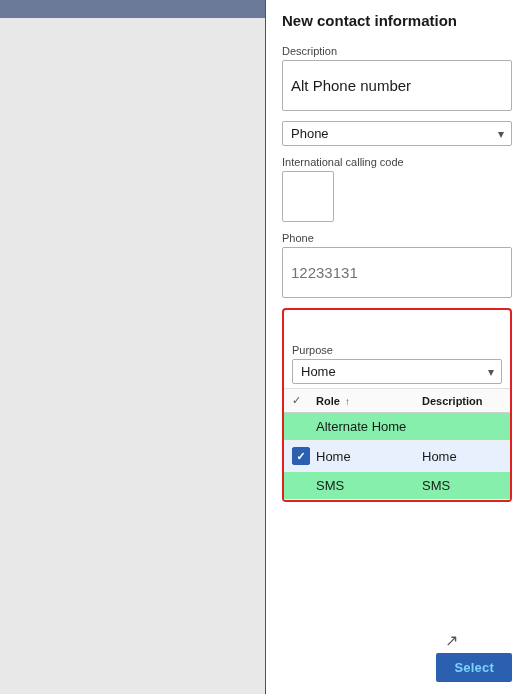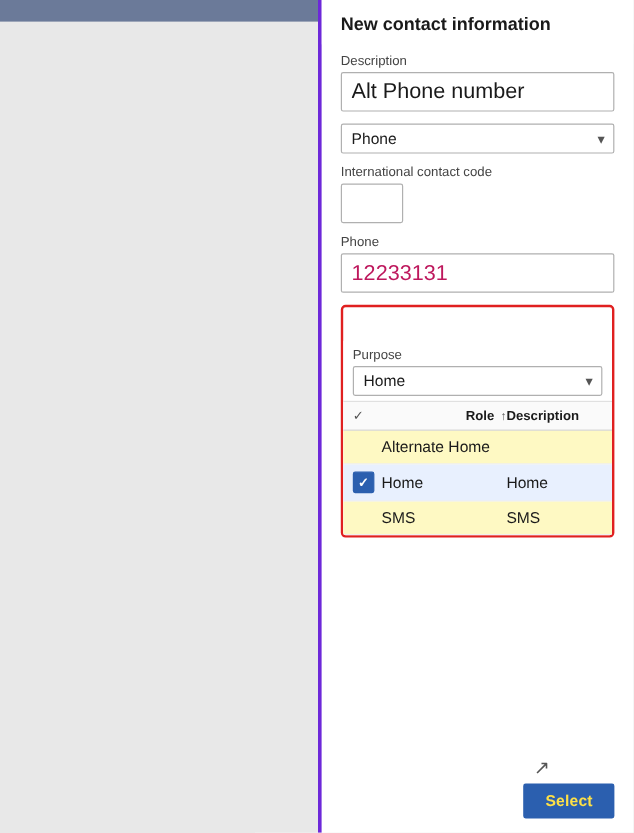--- a/index.html
+++ b/index.html
@@ -33,21 +33,21 @@
       width: 100%;
       height: 18px;
       background: #6b7a99;
     }
 
     
     .right-panel {
       width: 263px;
       height: 694px;
       background: #ffffff;
-      border-left: 3px solid #6d28d9;
+      border-left: 1px solid #6d28d9;
       padding: 0;
       display: flex;
       flex-direction: column;
       overflow: hidden;
     }
 
     .form-header {
       background: #ffffff;
       padding: 12px 16px 8px 16px;
       border-bottom: none;
@@ -74,22 +74,22 @@
       font-size: 11px;
       color: #444;
       margin-bottom: 3px;
       display: block;
     }
 
     .field-input {
       width: 100%;
       border: 1px solid #b0b0b0;
       border-radius: 2px;
-      padding: 5px 8px;
-      font-size: 18px;
+      padding: 16px 8px;
+      font-size: 15px;
       color: #1a1a1a;
       background: #fff;
       outline: none;
     }
 
     .field-select {
       width: 100%;
       border: 1px solid #b0b0b0;
       border-radius: 2px;
       padding: 4px 8px;
@@ -113,21 +113,21 @@
       position: absolute;
       right: 8px;
       top: 50%;
       transform: translateY(-50%);
       color: #555;
       pointer-events: none;
       font-size: 12px;
     }
 
     .phone-input {
-      color: #be185d;
+      color: #737373;
     }
 
     .small-input {
       width: 52px;
     }
 
     .dropdown-table-container {
       border: 2px solid #e02020;
       border-radius: 4px;
       background: #fff;
@@ -159,42 +159,41 @@
       flex-shrink: 0;
       font-size: 11px;
       color: #555;
     }
 
     .th-role {
       flex: 1;
       font-size: 11px;
       font-weight: 600;
       color: #1a1a1a;
-      text-align: right;
     }
 
     .sort-arrow {
       font-size: 10px;
       color: #555;
       margin-left: 2px;
     }
 
     .th-desc {
       width: 80px;
       font-size: 11px;
       font-weight: 600;
       color: #1a1a1a;
     }
 
     .table-row {
       display: flex;
       align-items: center;
       padding: 6px 8px;
       border-bottom: 1px solid #efefef;
-      background: #fef9c3;
+      background: #86efac;
       cursor: pointer;
     }
 
     .table-row.selected {
       background: #e8f0fe;
     }
 
     .row-check {
       width: 24px;
       flex-shrink: 0;
@@ -241,21 +240,21 @@
       position: absolute;
       right: 70px;
       bottom: 44px;
       font-size: 16px;
       color: #555;
       transform: scaleX(-1);
     }
 
     .select-button {
       background: #2b5faf;
-      color: #fde047;
+      color: #7dd3fc;
       border: none;
       border-radius: 2px;
       padding: 7px 18px;
       font-size: 13px;
       font-weight: 600;
       cursor: pointer;
       letter-spacing: 0.2px;
     }
 
     
@@ -290,21 +289,21 @@
         <div class="select-wrapper">
           <select class="field-select">
             <option>Phone</option>
             <option>Email</option>
             <option>URL</option>
           </select>
         </div>
       </div>
 
       <div class="field-group">
-        <label class="field-label">International contact code</label>
+        <label class="field-label">International calling code</label>
         <input class="field-input small-input" type="text" value="" style="">
       </div>
 
       <div class="field-group">
         <label class="field-label">Phone</label>
         <input class="field-input phone-input" type="text" value="12233131" style="">
       </div>
 
 
       <div class="dropdown-table-container">

